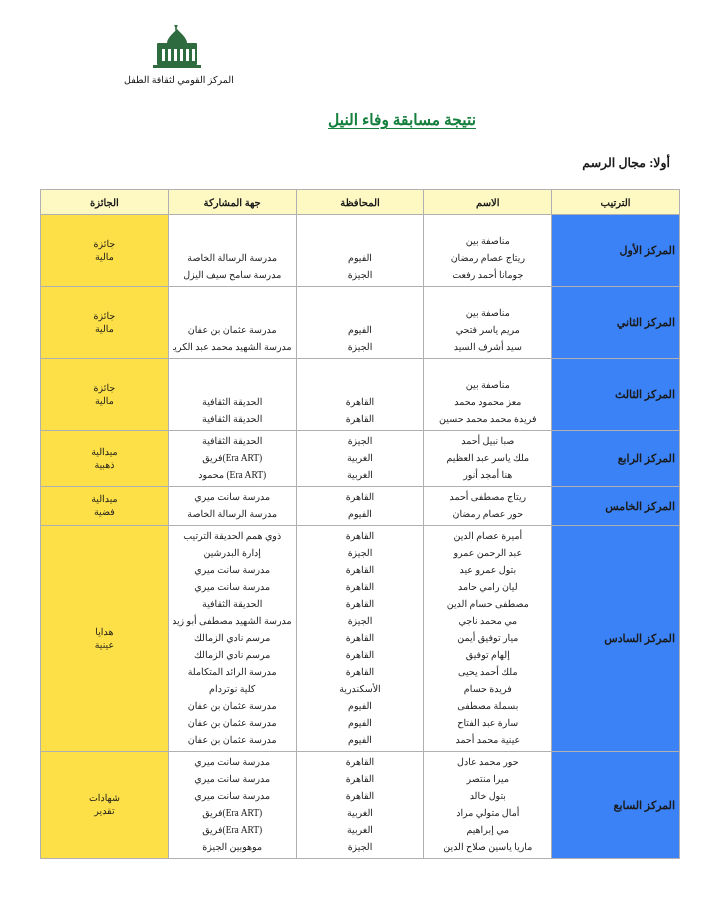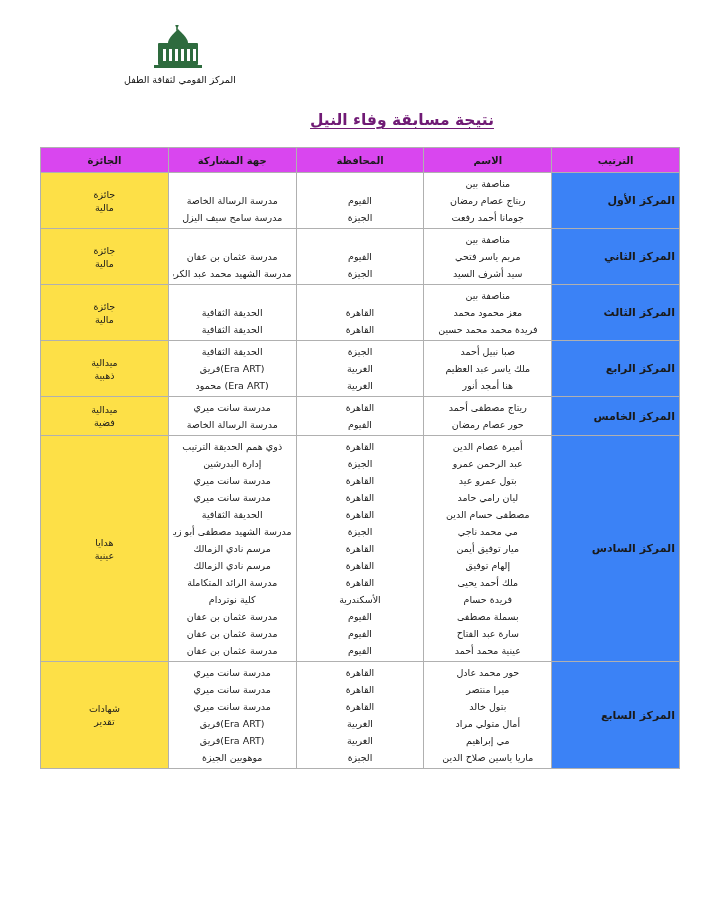--- a/index.html
+++ b/index.html
@@ -14,20 +14,21 @@
     color: #1a1a1a;
     position: relative;
     overflow: hidden;
   }
   .page {
     width: 636px;
     height: 908px;
     position: relative;
     box-sizing: border-box;
     padding: 24px 40px 10px 40px;
+    font-family: Liberation Serif, serif;
   }
 
   
   .header {
     display: flex;
     flex-direction: column;
     align-items: flex-start;
     width: 100%;
   }
   .logo-row {
@@ -51,21 +52,21 @@
     margin-right: 2px;
     letter-spacing: 0;
   }
 
   .doc-title {
     text-align: center;
     width: 100%;
     margin-top: 26px;
     font-size: 15.5px;
     font-weight: bold;
-    color: #701a75;
+    color: #15803d;
     text-decoration: underline;
     text-underline-offset: 3px;
   }
 
   .section-title {
     margin-top: 26px;
     font-size: 12.5px;
     font-weight: bold;
     text-align: right;
     padding-right: 10px;
@@ -79,21 +80,21 @@
     table-layout: fixed;
     font-size: 9.5px;
   }
   table.results th,
   table.results td {
     border: 1px solid #b0b0b0;
     padding: 2px 4px;
     vertical-align: middle;
   }
   table.results thead th {
-    background: #d946ef;
+    background: #fef9c3;
     font-weight: bold;
     text-align: center;
     height: 20px;
     font-size: 10px;
   }
   td.rank {
     background: #3b82f6;
     text-align: right;
     font-weight: bold;
     width: 78px;
@@ -129,20 +130,21 @@
     line-height: 17px;
     border-bottom: none;
     text-align: center;
     white-space: nowrap;
     overflow: hidden;
   }
   .tie-note {
     text-align: center;
     height: 17px;
     line-height: 17px;
+    margin-top: 16px;
   }
   .prize-inner {
     display: flex;
     flex-direction: column;
     justify-content: center;
     align-items: center;
     line-height: 13px;
   }
   .ltr {
     direction: ltr;
@@ -177,20 +179,21 @@
             </g>
           </svg>
         </div>
         <div class="org-name">المركز القومي لثقافة الطفل</div>
       </div>
     </div>
   </div>
 
   <div class="doc-title">نتيجة مسابقة وفاء النيل</div>
 
+  <div class="section-title">أولا: مجال الرسم</div>
 
   <table class="results">
     <thead>
       <tr>
         <th>الترتيب</th>
         <th>الاسم</th>
         <th>المحافظة</th>
         <th>جهة المشاركة</th>
         <th>الجائزة</th>
       </tr>

